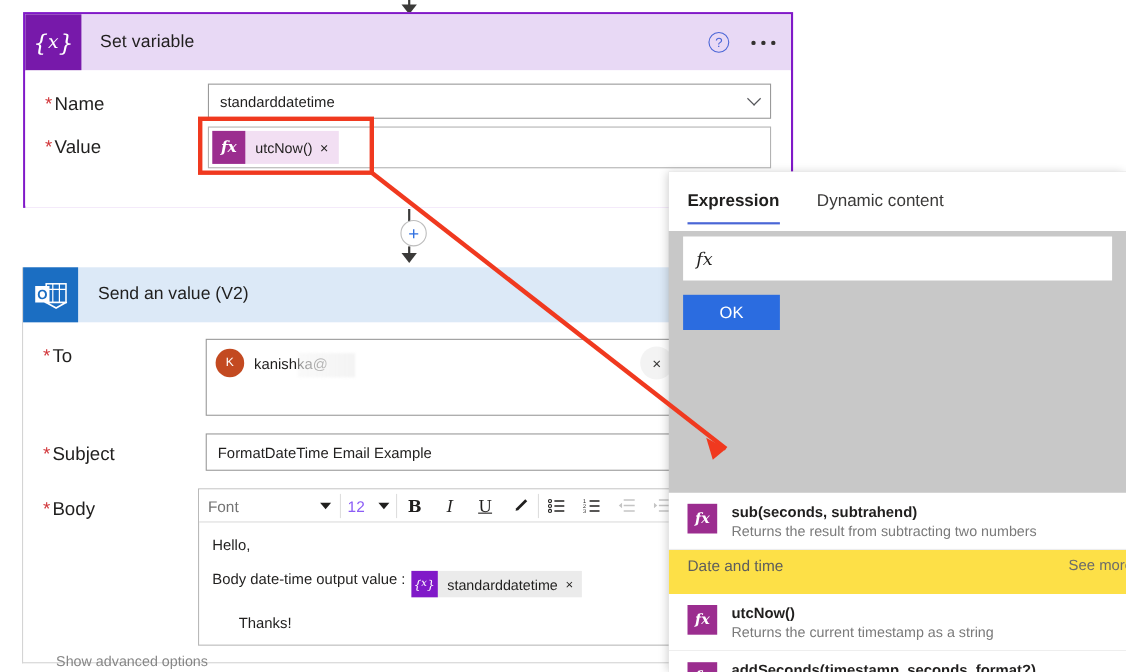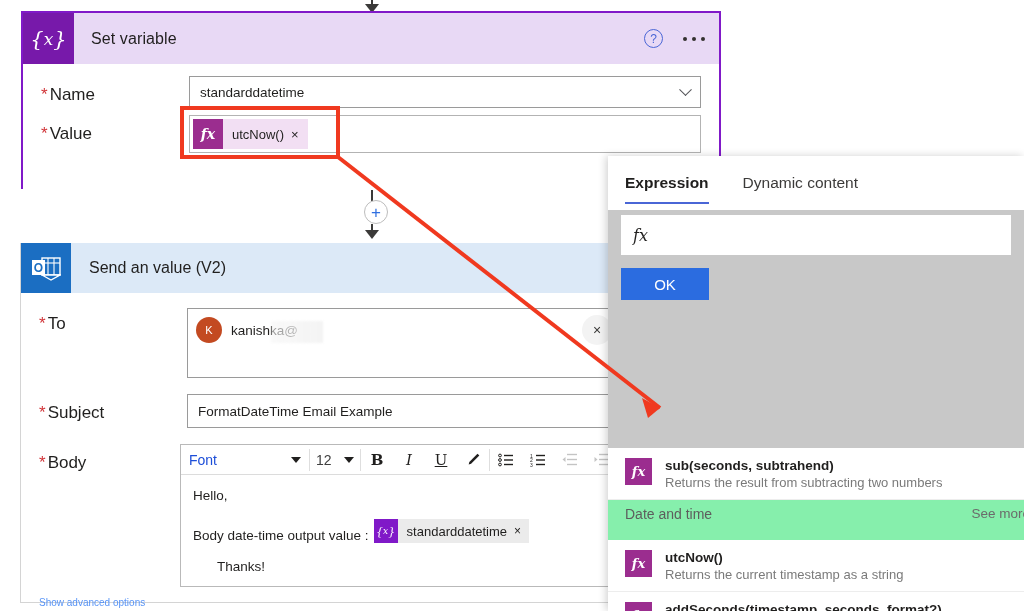--- a/index.html
+++ b/index.html
@@ -120,44 +120,44 @@
     background:#f3f3f3; color:#3b3a39; display:flex;align-items:center;justify-content:center; font-size:14px;
   }
 
   
   .rte { border:1px solid #b9b9b9; background:#fff; }
   .rte-toolbar {
     height:30px; border-bottom:1px solid #dcdcdc; display:flex; align-items:center; background:#fff;
   }
   .tb-sep { width:1px; height:22px; background:#dedede; }
   .tb-font {
-    display:flex; align-items:center; width:128px; padding:0 8px; font-size:14px; color:#1d4ed8; height:100%;
+    display:flex; align-items:center; width:128px; padding:0 8px; font-size:14px; color:#737373; height:100%;
   }
   .tb-caret { margin-left:auto; width:0;height:0;border-left:5px solid transparent;border-right:5px solid transparent;border-top:6px solid #201f1e; }
-  .tb-size { display:flex; align-items:center; width:50px; padding:0 6px; font-size:14px; color:#404040; height:100%; }
+  .tb-size { display:flex; align-items:center; width:50px; padding:0 6px; font-size:14px; color:#8b5cf6; height:100%; }
   .tb-btn {
     width:32px;height:100%;display:flex;align-items:center;justify-content:center;font-size:15px;color:#201f1e;
   }
   .tb-btn.bold { font-weight:bold; font-family:"DejaVu Serif",serif; }
   .tb-btn.ital { font-style:italic; font-family:"DejaVu Serif",serif; }
   .tb-btn.undr { text-decoration:underline; font-family:"DejaVu Serif",serif; }
   .tb-btn.dim { color:#c4c4c4; }
 
   .rte-content { padding:13px 12px 12px 12px; font-size:13.5px; color:#201f1e; }
-  .rte-content p { margin:0 0 16px 0; display:flex; align-items:flex-end; flex-wrap:wrap; }
+  .rte-content p { margin:0 0 16px 0; display:flex; align-items:flex-start; flex-wrap:wrap; }
   .rte-content p:last-child { margin-bottom:0;margin-left:24px; }
   .dyn-token { display:inline-flex; align-items:center; height:24px; background:#ebebeb; margin-left:5px; }
   .dyn-token-icon {
     width:24px;height:24px;background:#8019c8;color:#fff;display:flex;align-items:center;justify-content:center;
     font-family:"DejaVu Serif",serif; font-style:italic; font-size:11px;
   }
   .dyn-token-text { padding:0 7px 0 9px; font-size:13px; }
   .dyn-token-x { padding-right:8px; font-size:12px; }
 
-  .adv-link { position:absolute; left:18px; bottom:-6px; color:#3b82f6; font-size:10px; opacity:.85; }
+  .adv-link { position:absolute; left:30px; bottom:-6px; color:#737373; font-size:13px; opacity:.85; }
 
   
   .panel {
     position:absolute; left:608px; top:156px; width:416px; height:455px;
     background:#c8c8c8; box-shadow:-2px 0 8px rgba(0,0,0,.18);
   }
   .panel-tabs { height:54px; background:#fff; display:flex; align-items:center; padding-left:17px; }
   .tab { font-size:15.5px; color:#3b3a39; height:54px; display:flex; align-items:center; margin-right:34px; position:relative; }
   .tab.active { font-weight:bold; color:#201f1e; }
   .tab.active:after {
@@ -177,21 +177,21 @@
   .fn-fx {
     width:27px;height:27px;background:#9b2d8f;color:#fff;
     display:flex;align-items:center;justify-content:center;
     font-family:"DejaVu Serif",serif; font-style:italic; font-size:13px; font-weight:bold;
     flex-shrink:0;
   }
   .fn-txt { margin-left:13px; }
   .fn-name { font-size:13.5px; font-weight:bold; color:#201f1e; }
   .fn-desc { font-size:13px; color:#7a7a7a; margin-top:2px; white-space:nowrap; }
   .fn-group {
-    height:40px; background:#86efac; display:flex; align-items:center; padding:0 0 13px 17px;
+    height:40px; background:#fde047; display:flex; align-items:center; padding:0 0 13px 17px;
     font-size:14px; color:#5d5d5d; justify-content:space-between;
   }
   .fn-group .see-more { font-size:13.5px; color:#6b6b6b; margin-right:-6px; white-space:nowrap; }
 
   
   .annot-rect {
     position:absolute; left:180px; top:106px; width:160px; height:53px;
     border:4px solid #f0391f; background:transparent; pointer-events:none;
   }
   .annot-svg { position:absolute; left:0; top:0; width:1024px; height:611px; pointer-events:none; }

